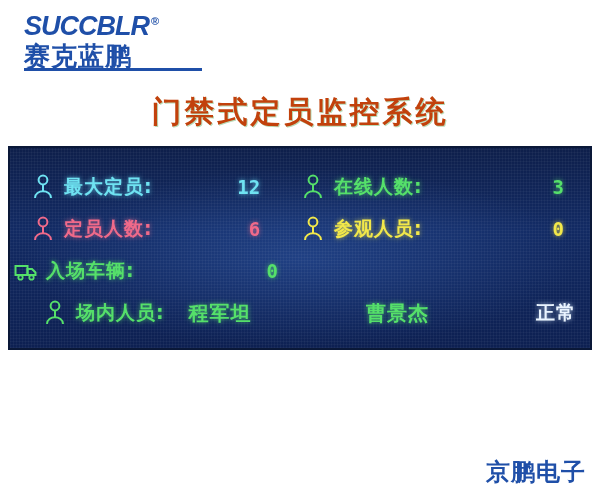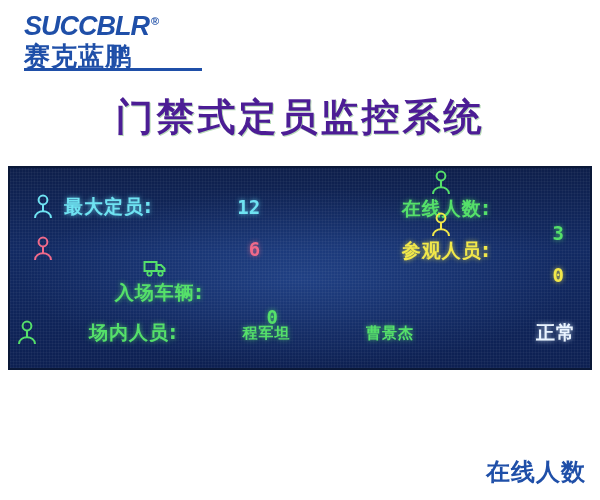--- a/index.html
+++ b/index.html
@@ -61,31 +61,31 @@
 
   
   .main-title {
     position: absolute;
     left: 0;
     top: 92px;
     width: 600px;
     text-align: center;
     font-family: "DejaVu Sans", sans-serif;
     font-weight: bold;
-    font-size: 38px;
+    font-size: 30px;
     letter-spacing: 3px;
-    color: #4c1d95;
+    color: #c2410c;
     text-shadow: 1px 1px 0 #b9dcb9;
   }
 
   
   .led-panel {
     position: absolute;
     left: 8px;
-    top: 166px;
+    top: 146px;
     width: 584px;
     height: 204px;
     background: linear-gradient(180deg, #0e1f4b 0%, #122a63 40%, #0d2052 100%);
     border: 2px solid #0a1838;
     box-sizing: border-box;
     overflow: hidden;
   }
   .led-panel::after {
     
     content: "";
@@ -115,21 +115,21 @@
   .led-row {
     display: flex;
     align-items: center;
     height: 42px;
   }
   .cell {
     display: flex;
     align-items: center;
   }
   .cell-left  { width: 290px; padding-left: 22px; box-sizing: border-box; }
-  .cell-right { width: 294px; padding-left: 4px; box-sizing: border-box; flex-direction: column; }
+  .cell-right { width: 294px; padding-left: 4px; box-sizing: border-box; }
 
   .ico {
     width: 22px;
     height: 26px;
     flex: 0 0 22px;
     margin-right: 10px;
     position: relative;
   }
   .ico svg { display: block; }
 
@@ -157,36 +157,35 @@
   .c-white  { color: #eaf4ff; text-shadow: 0 0 5px rgba(220,240,255,0.7); }
 
   
   .row-names {
     display: flex;
     align-items: center;
     height: 42px;
   }
   .row-names .label-part {
     width: 316px;
-    padding-left: 6px;
+    padding-left: 34px;
     box-sizing: border-box;
     display: flex;
     align-items: center;
-    gap: 41px;
   }
   .names-area {
     flex: 1;
     display: flex;
     gap: 26px;
     margin-left: 40px;
   }
   .name-item {
     font-family: "DejaVu Sans", sans-serif;
     font-weight: bold;
-    font-size: 15px;
+    font-size: 20px;
     letter-spacing: 1px;
   }
   .status-text {
     font-family: "DejaVu Sans", sans-serif;
     font-weight: bold;
     font-size: 19px;
     letter-spacing: 1px;
     margin-left: auto;
     padding-right: 14px;
   }
@@ -247,20 +246,21 @@
 
     <div class="led-row">
       <div class="cell cell-left">
         <span class="ico">
           <svg width="22" height="26" viewBox="0 0 22 26">
             <circle cx="11" cy="6" r="4.4" fill="none" stroke="#f06a8a" stroke-width="2"></circle>
             <path d="M3 24 C3 15 19 15 19 24" fill="none" stroke="#f06a8a" stroke-width="2"></path>
             <path d="M11 10 L11 18" stroke="#f06a8a" stroke-width="2"></path>
           </svg>
         </span>
+        <span class="lbl c-pink">定员人数:</span>
         <span class="val c-pink">6</span>
       </div>
       <div class="cell cell-right">
         <span class="ico">
           <svg width="22" height="26" viewBox="0 0 22 26">
             <circle cx="11" cy="6" r="4.4" fill="none" stroke="#f2e84a" stroke-width="2"></circle>
             <path d="M3 24 C3 15 19 15 19 24" fill="none" stroke="#f2e84a" stroke-width="2"></path>
             <path d="M11 10 L11 18" stroke="#f2e84a" stroke-width="2"></path>
           </svg>
         </span>
@@ -298,13 +298,13 @@
       </div>
       <div class="names-area">
         <span class="name-item c-green">曹景杰</span>
       </div>
       <span class="status-text c-white">正常</span>
     </div>
 
   </div>
 </div>
 
-<div class="footer-brand">在线人数</div>
+<div class="footer-brand">京鹏电子</div>
 
 </body></html>

